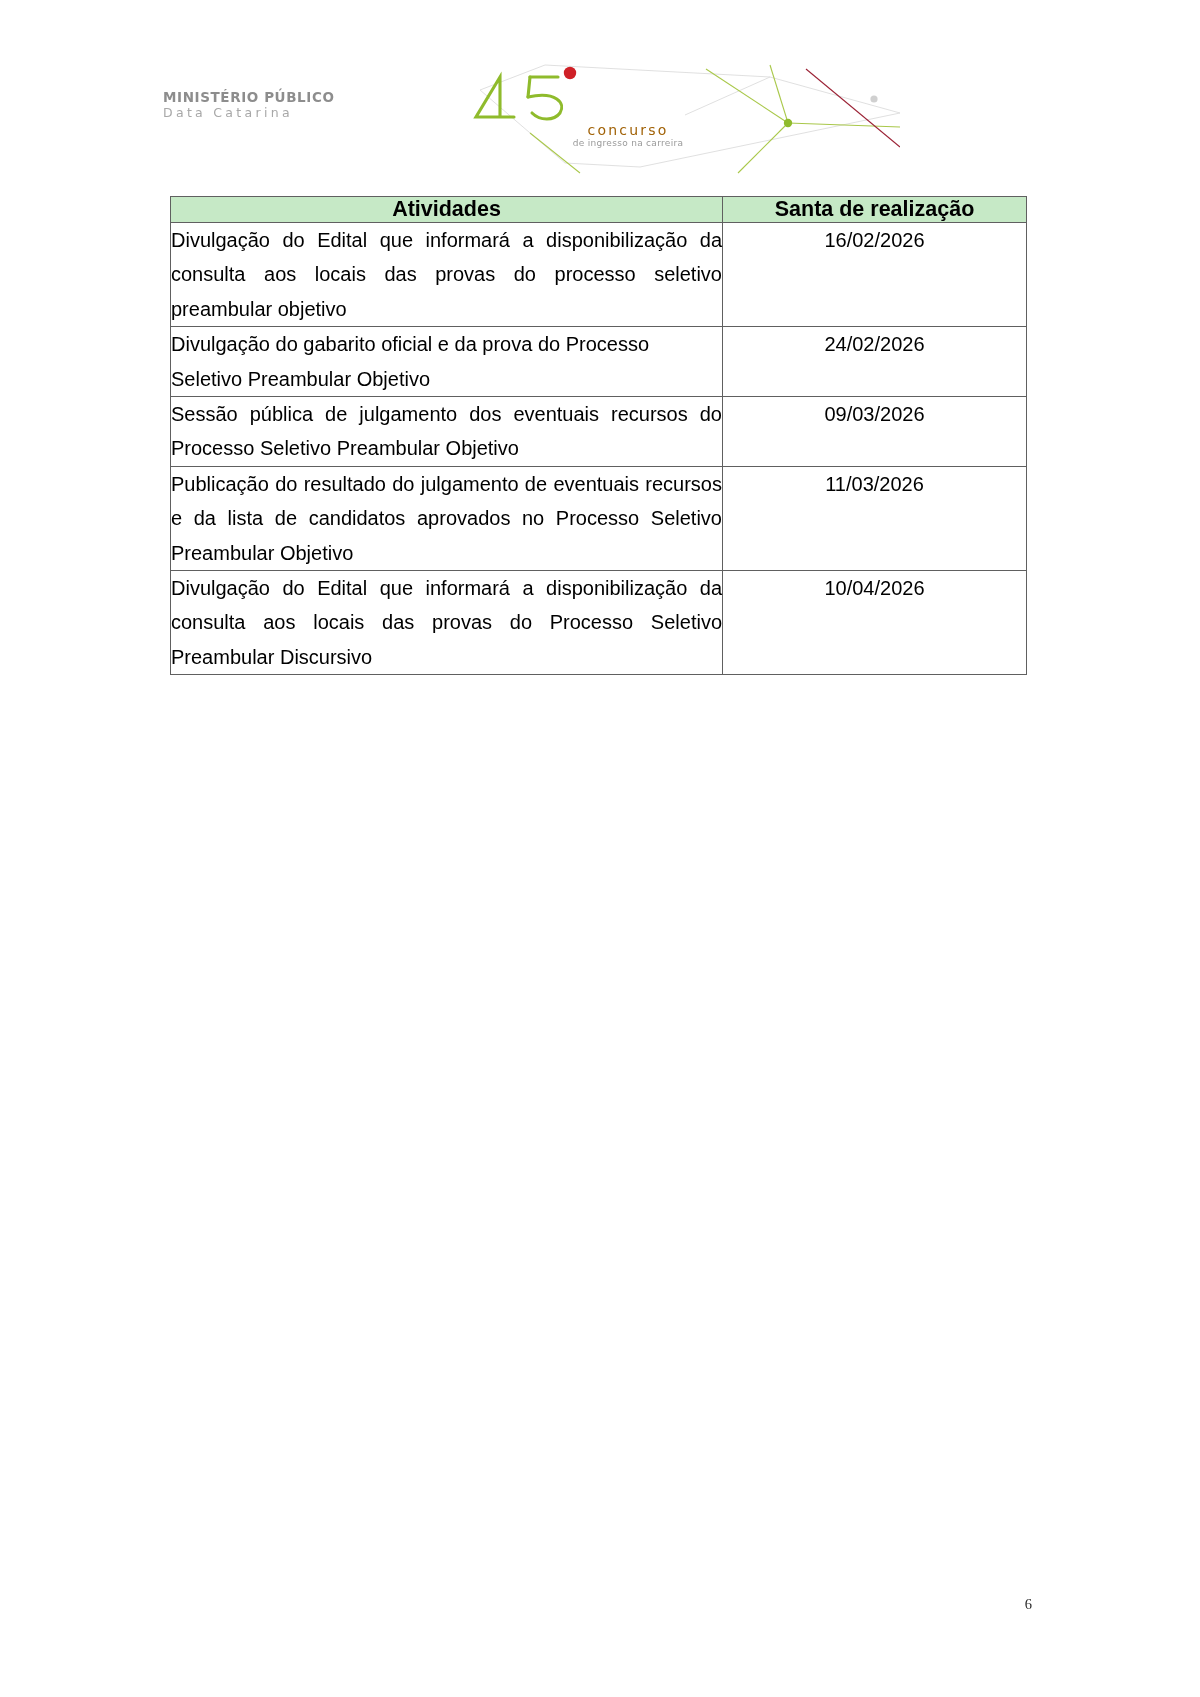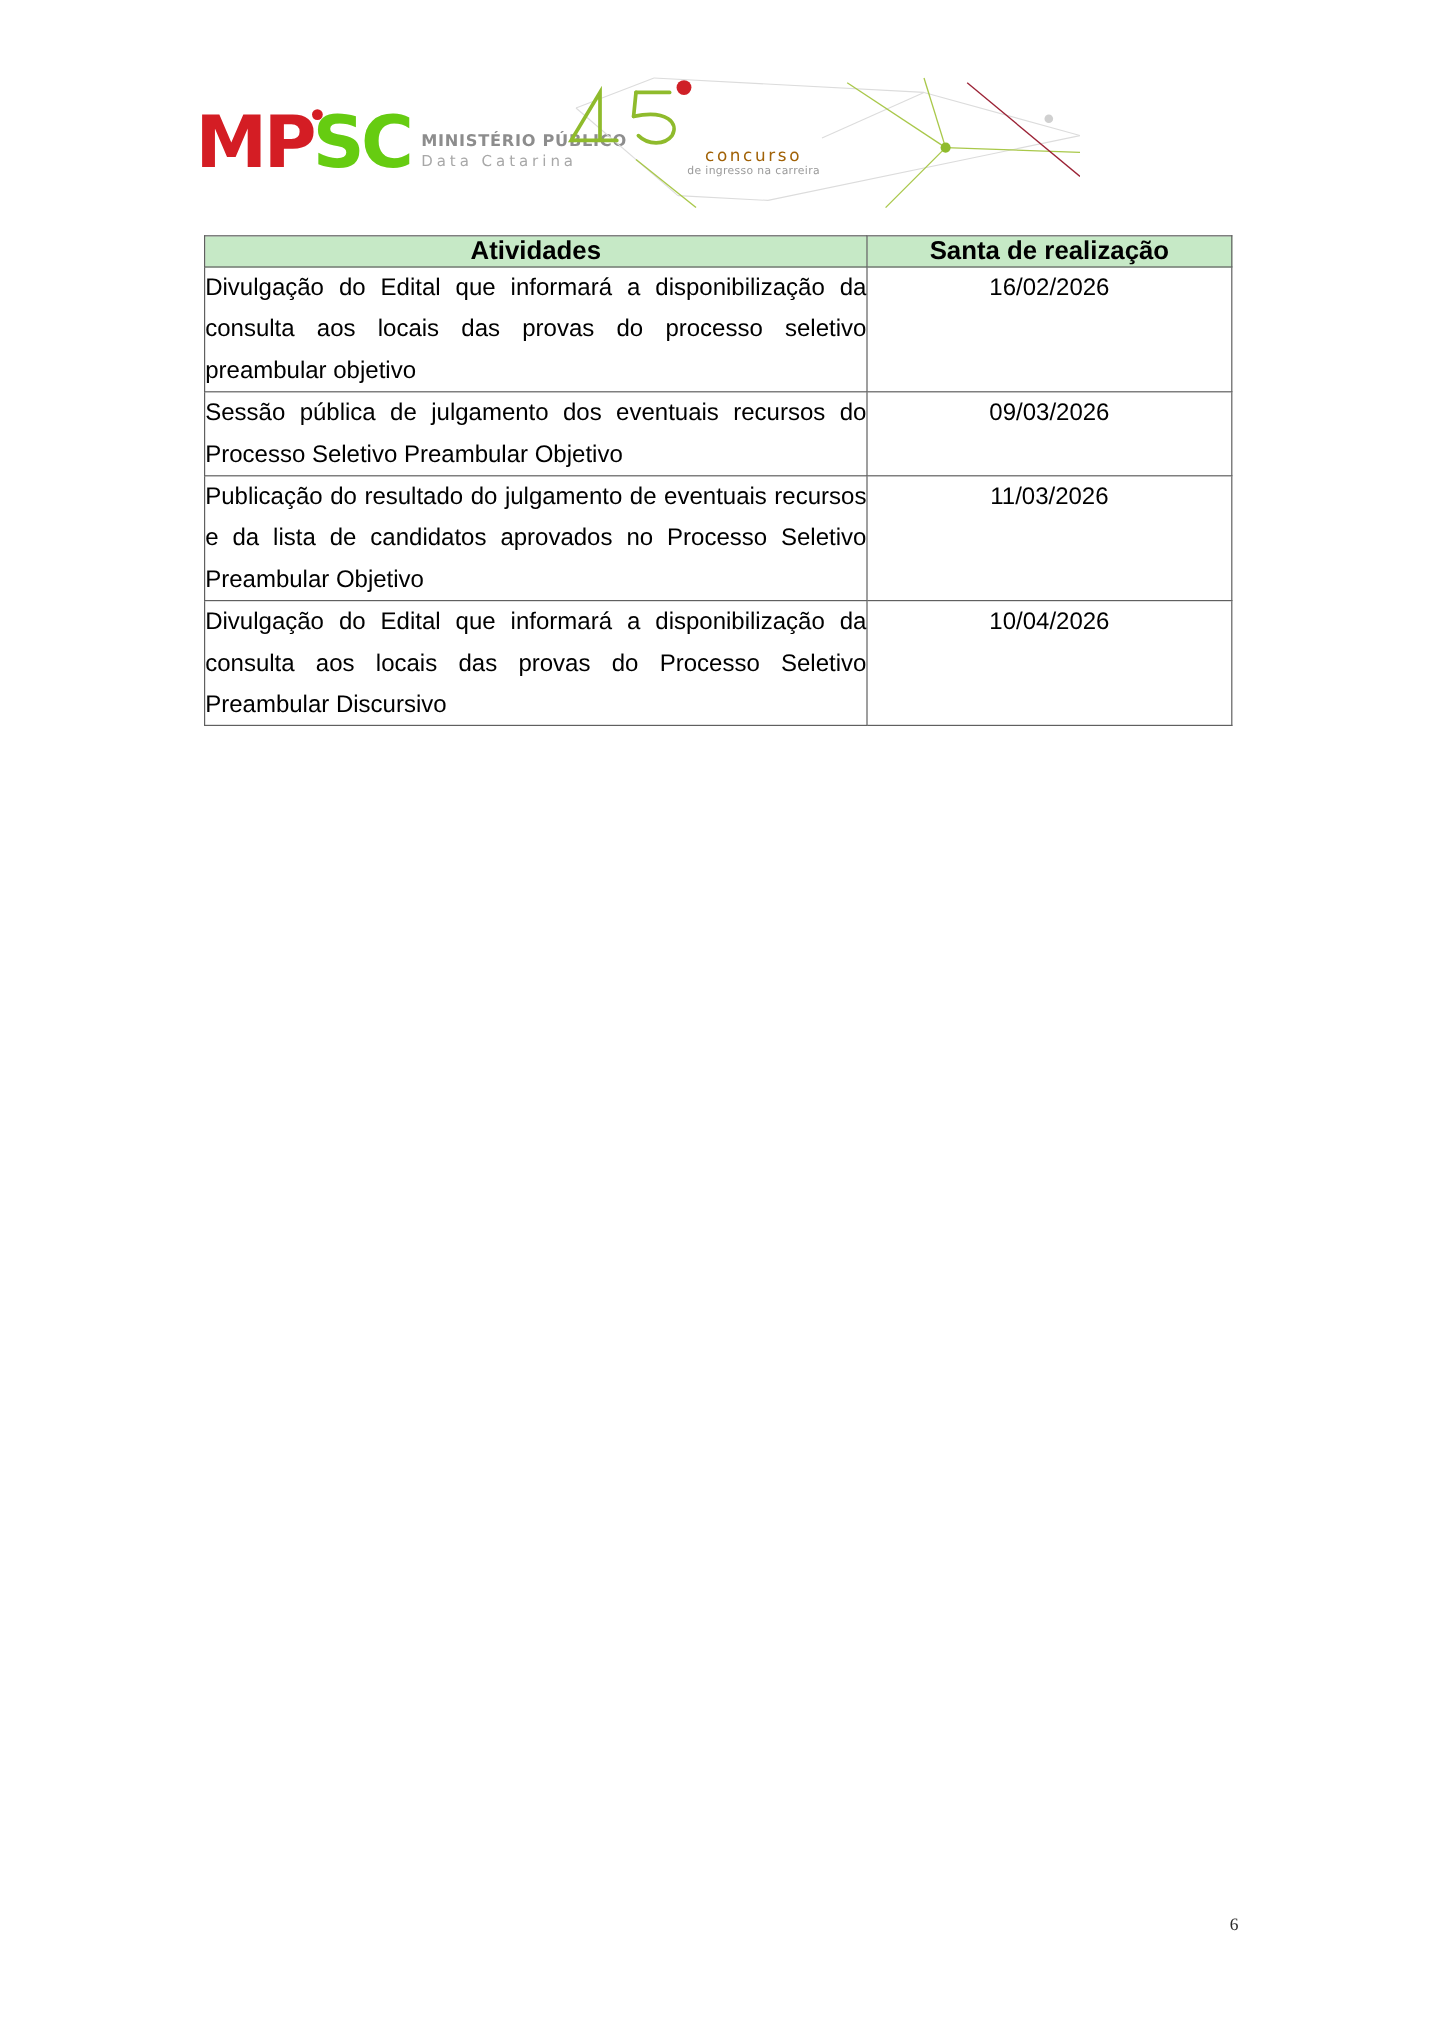--- a/index.html
+++ b/index.html
@@ -169,21 +169,20 @@
   }
 </style>
 </head>
 <body>
 
 <div class="page">
 
   <div class="header">
 
     <div class="mpsc-logo">
-      <div class="mpsc-mark"><span class="mpsc-m">M</span><span class="mpsc-p">P</span><span class="mpsc-s">S</span><span class="mpsc-c">C</span><span class="mpsc-dot"></span></div>
       <div class="mpsc-words">
         <div class="mpsc-line1">MINISTÉRIO PÚBLICO</div>
         <div class="mpsc-line2">Data Catarina</div>
       </div>
     </div>
 
     <div class="concurso-logo">
       <svg class="concurso-net" width="430" height="120" viewBox="0 0 430 120">
         <g stroke="#dcdcdc" stroke-width="0.9" fill="none">
           <path d="M10,35 L75,10"></path>
@@ -234,20 +233,26 @@
         </tr>
       </thead>
       <tbody id="sched-body">
           <tr>
             <td class="act">Divulgação do Edital que informará a disponibilização da consulta aos locais das provas do processo seletivo preambular objetivo</td>
             <td class="date">
               <span class="date-inner">16/02/2026</span>
             </td>
           </tr>
           <tr>
+            <td class="act left-align">Divulgação do gabarito oficial e da prova do Processo Seletivo Preambular Objetivo</td>
+            <td class="date">
+              <span class="date-inner">24/02/2026</span>
+            </td>
+          </tr>
+          <tr>
             <td class="act">Sessão pública de julgamento dos eventuais recursos do Processo Seletivo Preambular Objetivo</td>
             <td class="date">
               <span class="date-inner">09/03/2026</span>
             </td>
           </tr>
           <tr>
             <td class="act">Publicação do resultado do julgamento de eventuais recursos e da lista de candidatos aprovados no Processo Seletivo Preambular Objetivo</td>
             <td class="date">
               <span class="date-inner">11/03/2026</span>
             </td>

